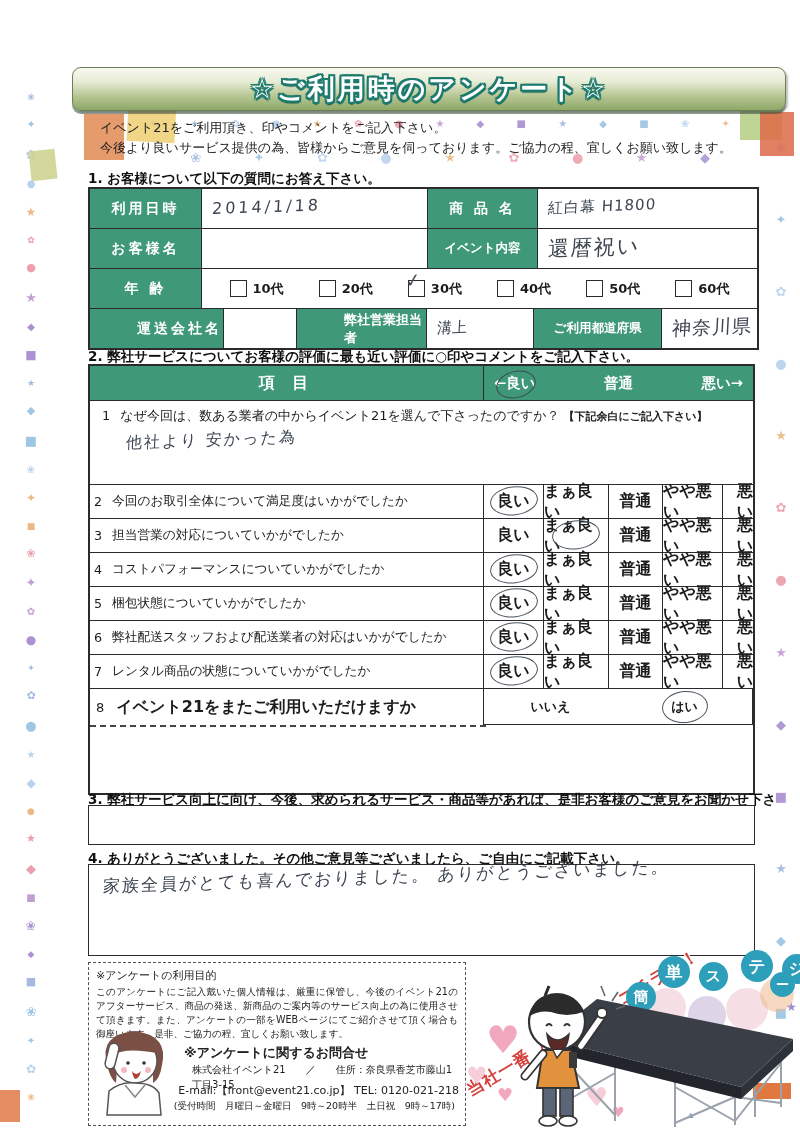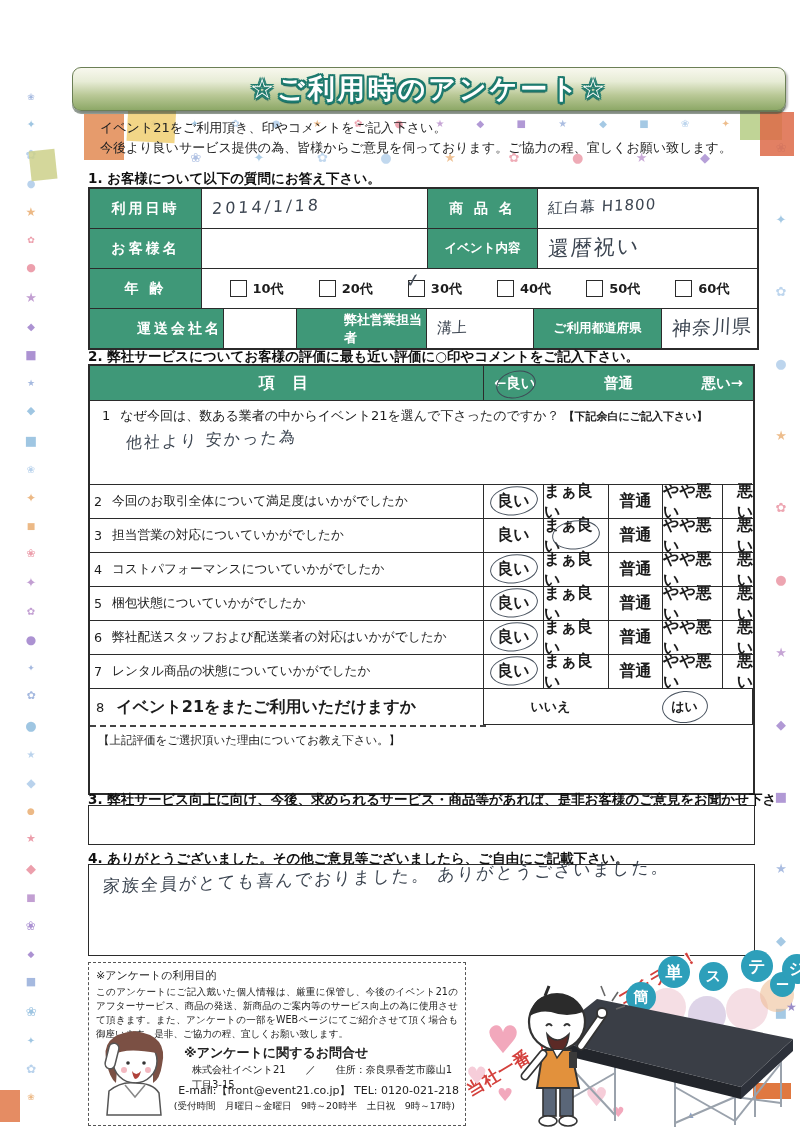--- a/index.html
+++ b/index.html
@@ -569,21 +569,20 @@
         <span>いいえ</span>
       </div>
       <div class="yncell yes">
         <span>はい</span>
         <div class="pen-ellipse yes-circle"></div>
       </div>
     </div>
 
     <div class="t2-reason">
       <div class="dash-line"></div>
-      <div class="reason-label">【上記評価をご選択頂いた理由についてお教え下さい。】</div>
     </div>
   </div>
 
   <div class="sec-heading h3">3. 弊社サービス向上に向け、今後、求められるサービス・商品等があれば、是非お客様のご意見をお聞かせ下さい。</div>
   <div class="freebox box3">
     <span class="hand"></span>
   </div>
 
   <div class="sec-heading h4">4. ありがとうございました。その他ご意見等ございましたら、ご自由にご記載下さい。</div>
   <div class="freebox box4">

